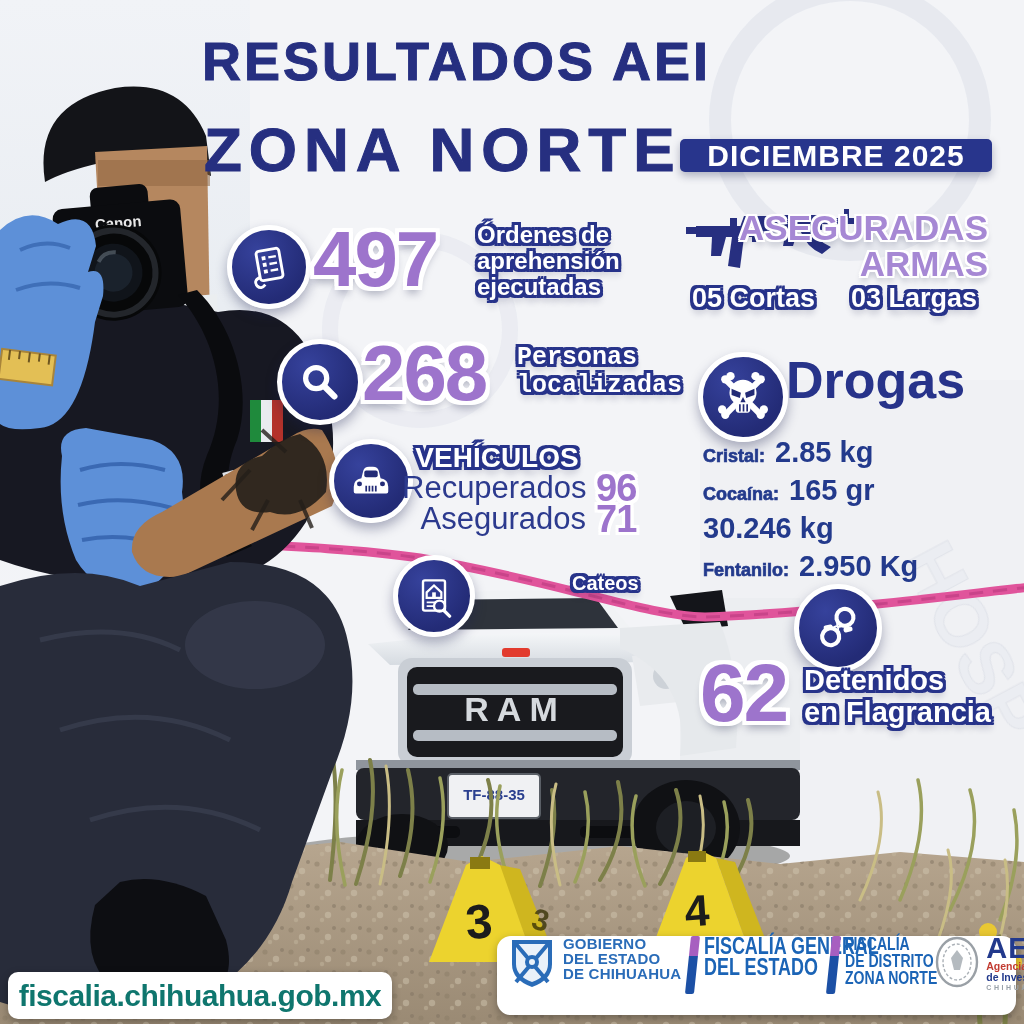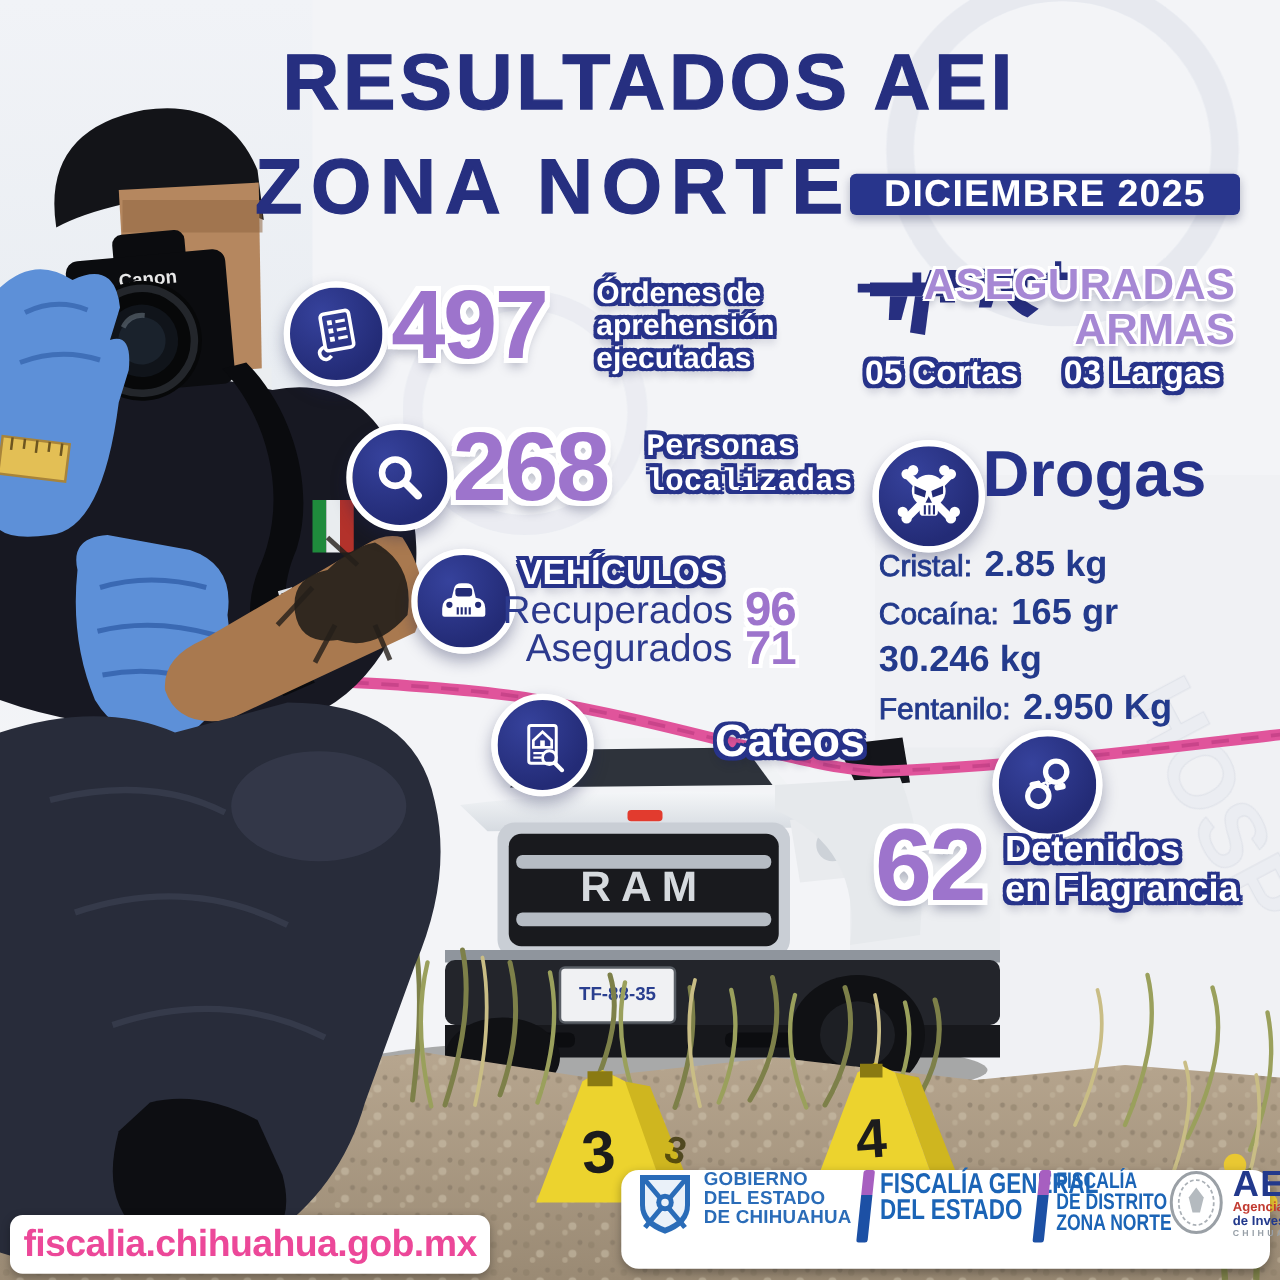--- a/index.html
+++ b/index.html
@@ -18,43 +18,43 @@
       -4px 4px 0 #fff,0 4px 0 #fff,4px 4px 0 #fff,-2px -2px 0 #fff,2px -2px 0 #fff,
       -2px 2px 0 #fff,2px 2px 0 #fff,0 7px 9px rgba(22,28,70,.35);}
   .numsm{color:#9d74cc;font-weight:bold;letter-spacing:-1px;
     text-shadow:-3px -3px 0 #fff,0 -3px 0 #fff,3px -3px 0 #fff,-3px 0 0 #fff,3px 0 0 #fff,
       -3px 3px 0 #fff,0 3px 0 #fff,3px 3px 0 #fff;}
   .armasw{color:#a688d4;font-weight:bold;
     text-shadow:-2px -2px 0 #fff,2px -2px 0 #fff,-2px 2px 0 #fff,2px 2px 0 #fff,
       0 -2px 0 #fff,0 2px 0 #fff,-2px 0 0 #fff,2px 0 0 #fff,0 5px 6px rgba(22,28,70,.28);}
   .thick{-webkit-text-stroke:1px currentColor;}
   
-  #title{left:202px;top:30px;font-size:63px;font-weight:bold;color:#262f80;letter-spacing:3px;white-space:nowrap;margin-left:24px;}
+  #title{left:202px;top:30px;font-size:54px;font-weight:bold;color:#262f80;letter-spacing:3px;white-space:nowrap;}
   #subtitle{left:204px;top:114px;font-size:62px;font-weight:bold;color:#262f80;letter-spacing:7px;white-space:nowrap;}
   #period{left:680px;top:139px;width:312px;height:33px;background:#28358c;border-radius:5px;
     display:flex;align-items:center;justify-content:center;box-shadow:0 4px 8px rgba(20,25,70,.3);}
   #period span{color:#fff;font-weight:bold;font-size:30px;letter-spacing:1px;}
   
   .icirc{position:absolute;border-radius:50%;border:5px solid #fff;
     background:radial-gradient(circle at 34% 28%,#36429c,#232b76 72%);
     box-shadow:0 6px 12px rgba(30,35,80,.35);display:flex;align-items:center;justify-content:center;}
   
   .stat-lines{line-height:26px;font-size:24px;}
   
   .drow{display:flex;align-items:baseline;height:38px;}
-  .dlabel{font-size:24px;color:#233a8c;font-weight:400;-webkit-text-stroke:.7px #233a8c;margin-right:10px;}
+  .dlabel{font-size:18px;color:#233a8c;font-weight:700;-webkit-text-stroke:.7px #233a8c;margin-right:10px;}
   .dvalue{font-size:29px;color:#233a8c;font-weight:bold;}
   
   #veh-grid{display:grid;grid-template-columns:184px auto;column-gap:10px;align-items:center;}
   .vlabel{font-size:31px;color:#2c3a8e;font-weight:normal;text-align:right;line-height:31px;}
   .vnum{font-size:38px;line-height:30px;}
   
   #urlbox{left:8px;top:972px;width:384px;height:47px;background:#fff;border-radius:10px;
     box-shadow:0 3px 8px rgba(0,0,0,.3);display:flex;align-items:center;justify-content:center;}
-  #urlbox span{color:#ec4899;font-weight:bold;font-size:30px;letter-spacing:-.5px;}
+  #urlbox span{color:#0f766e;font-weight:bold;font-size:30px;letter-spacing:-.5px;}
   #footer{left:497px;top:936px;width:519px;height:79px;background:#fff;border-radius:14px;
     box-shadow:0 3px 8px rgba(0,0,0,.3);display:flex;padding:0 10px;box-sizing:border-box;}
   .fdiv{width:9px;height:58px;border-radius:2px;transform:skewX(-6deg);margin:0 7px;
     background:linear-gradient(180deg,#a75fc0 0 34%,#1c50a5 34% 100%);flex:0 0 auto;}
   .gob-t{color:#2a6cb8;font-weight:bold;font-size:15px;line-height:15px;letter-spacing:.2px;}
   .cond{display:inline-block;transform:scaleX(.78);transform-origin:left center;white-space:nowrap;}
   .fg-t{color:#1b64b6;font-weight:bold;font-size:23px;line-height:21px;}
   .fd-t{color:#1b64b6;font-weight:bold;font-size:18px;line-height:17px;}
   .aei-a{color:#22398c;font-weight:bold;font-size:29px;line-height:25px;letter-spacing:1px;}
   .aei-r{color:#c23b31;font-weight:bold;font-size:10.5px;line-height:11px;}
@@ -358,21 +358,21 @@
   <div class="icirc" style="left:393px;top:555px;width:72px;height:72px;">
     <svg width="44" height="44" viewBox="0 0 48 48" fill="none" stroke="#fff">
       <rect x="12" y="7" width="24" height="33" rx="2" stroke-width="2.6"></rect>
       <path d="M16,20 L24,12.5 L32,20 L32,26 L16,26 Z" stroke-width="2.4"></path>
       <rect x="22" y="20" width="4" height="6" fill="#fff" stroke="none"></rect>
       <path d="M16,31 H25 M16,35 H23" stroke-width="2"></path>
       <circle cx="30" cy="35" r="6" stroke-width="2.6"></circle>
         <path d="M34.5,39.5 L41,46" stroke-width="3.6" stroke-linecap="round"></path>
     </svg>
   </div>
-  <div class="abs ow" style="left:572px;top:572px;font-size:36px;">Cateos</div>
+  <div class="abs ow" style="left:572px;top:572px;font-size:20px;">Cateos</div>
 
   <div class="icirc" style="left:794px;top:584px;width:78px;height:78px;">
     <svg width="48" height="48" viewBox="0 0 48 48" fill="none" stroke="#fff">
       <g transform="rotate(-12 24 24)">
         <circle cx="15" cy="31" r="8.5" stroke-width="4.2"></circle>
         <circle cx="33" cy="15" r="8.5" stroke-width="4.2"></circle>
         <rect x="10" y="19" width="9" height="5" rx="2" fill="#fff" stroke="none"></rect>
         <rect x="29" y="25" width="9" height="5" rx="2" fill="#fff" stroke="none"></rect>
         <circle cx="22" cy="24" r="2.2" stroke-width="1.8"></circle>
           <circle cx="26" cy="21" r="2.2" stroke-width="1.8"></circle>

